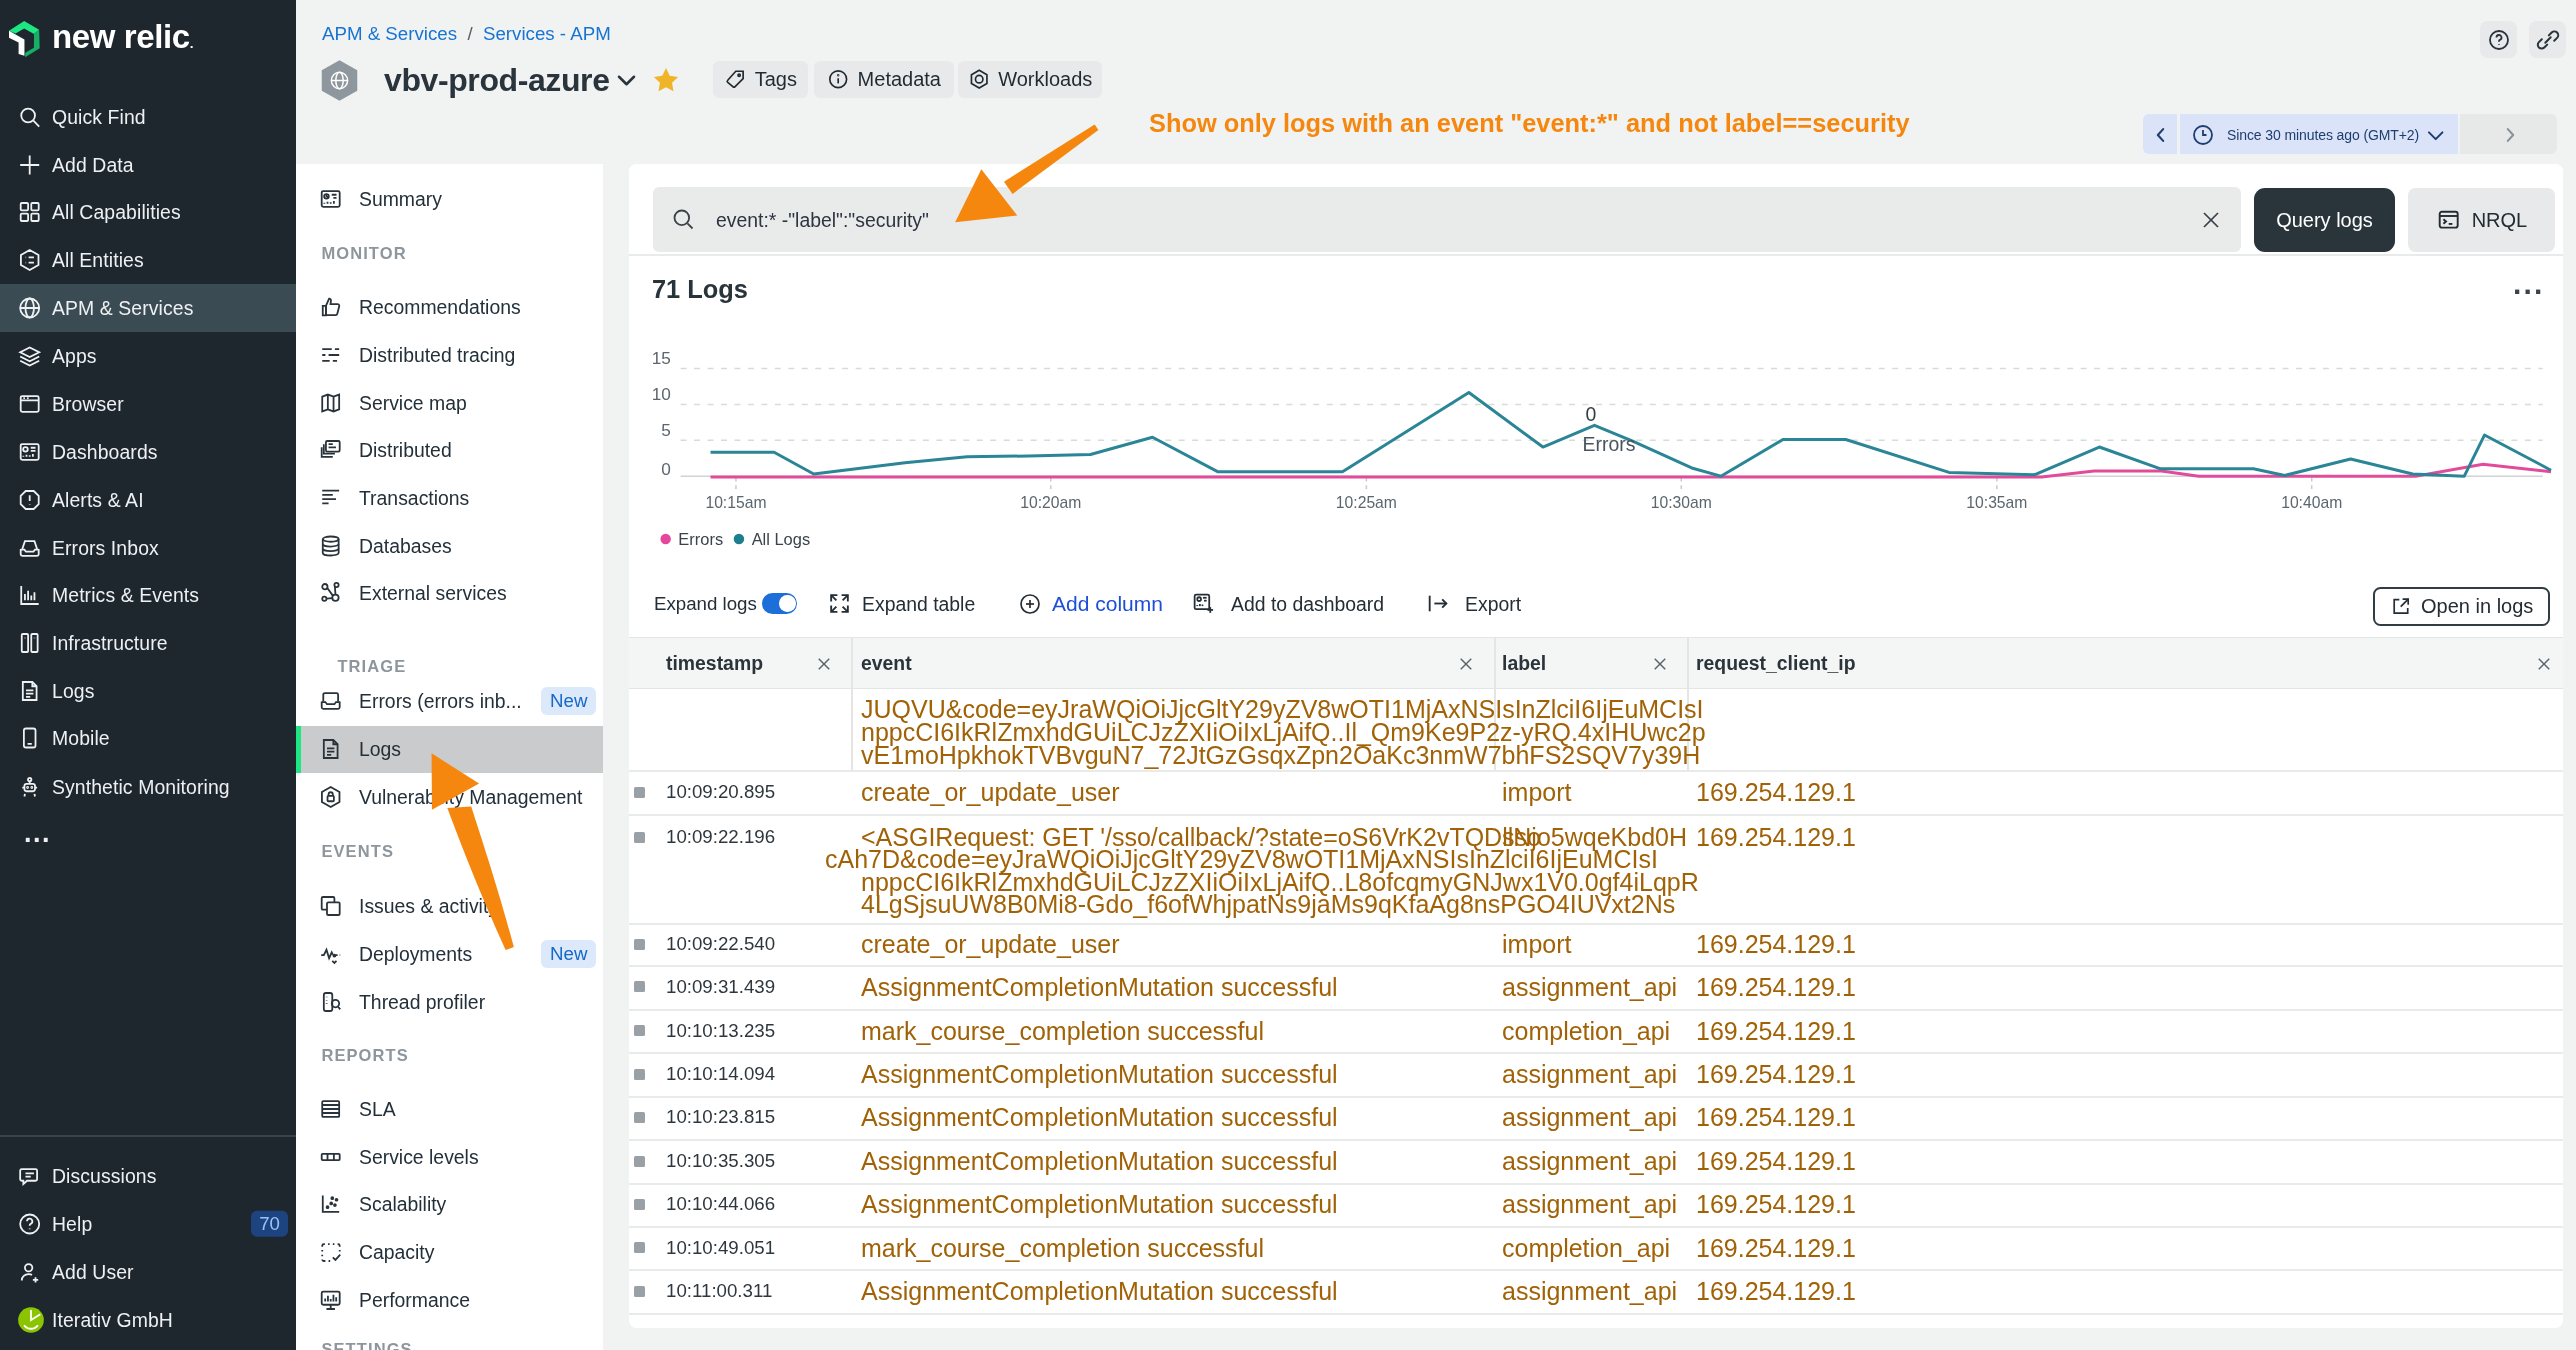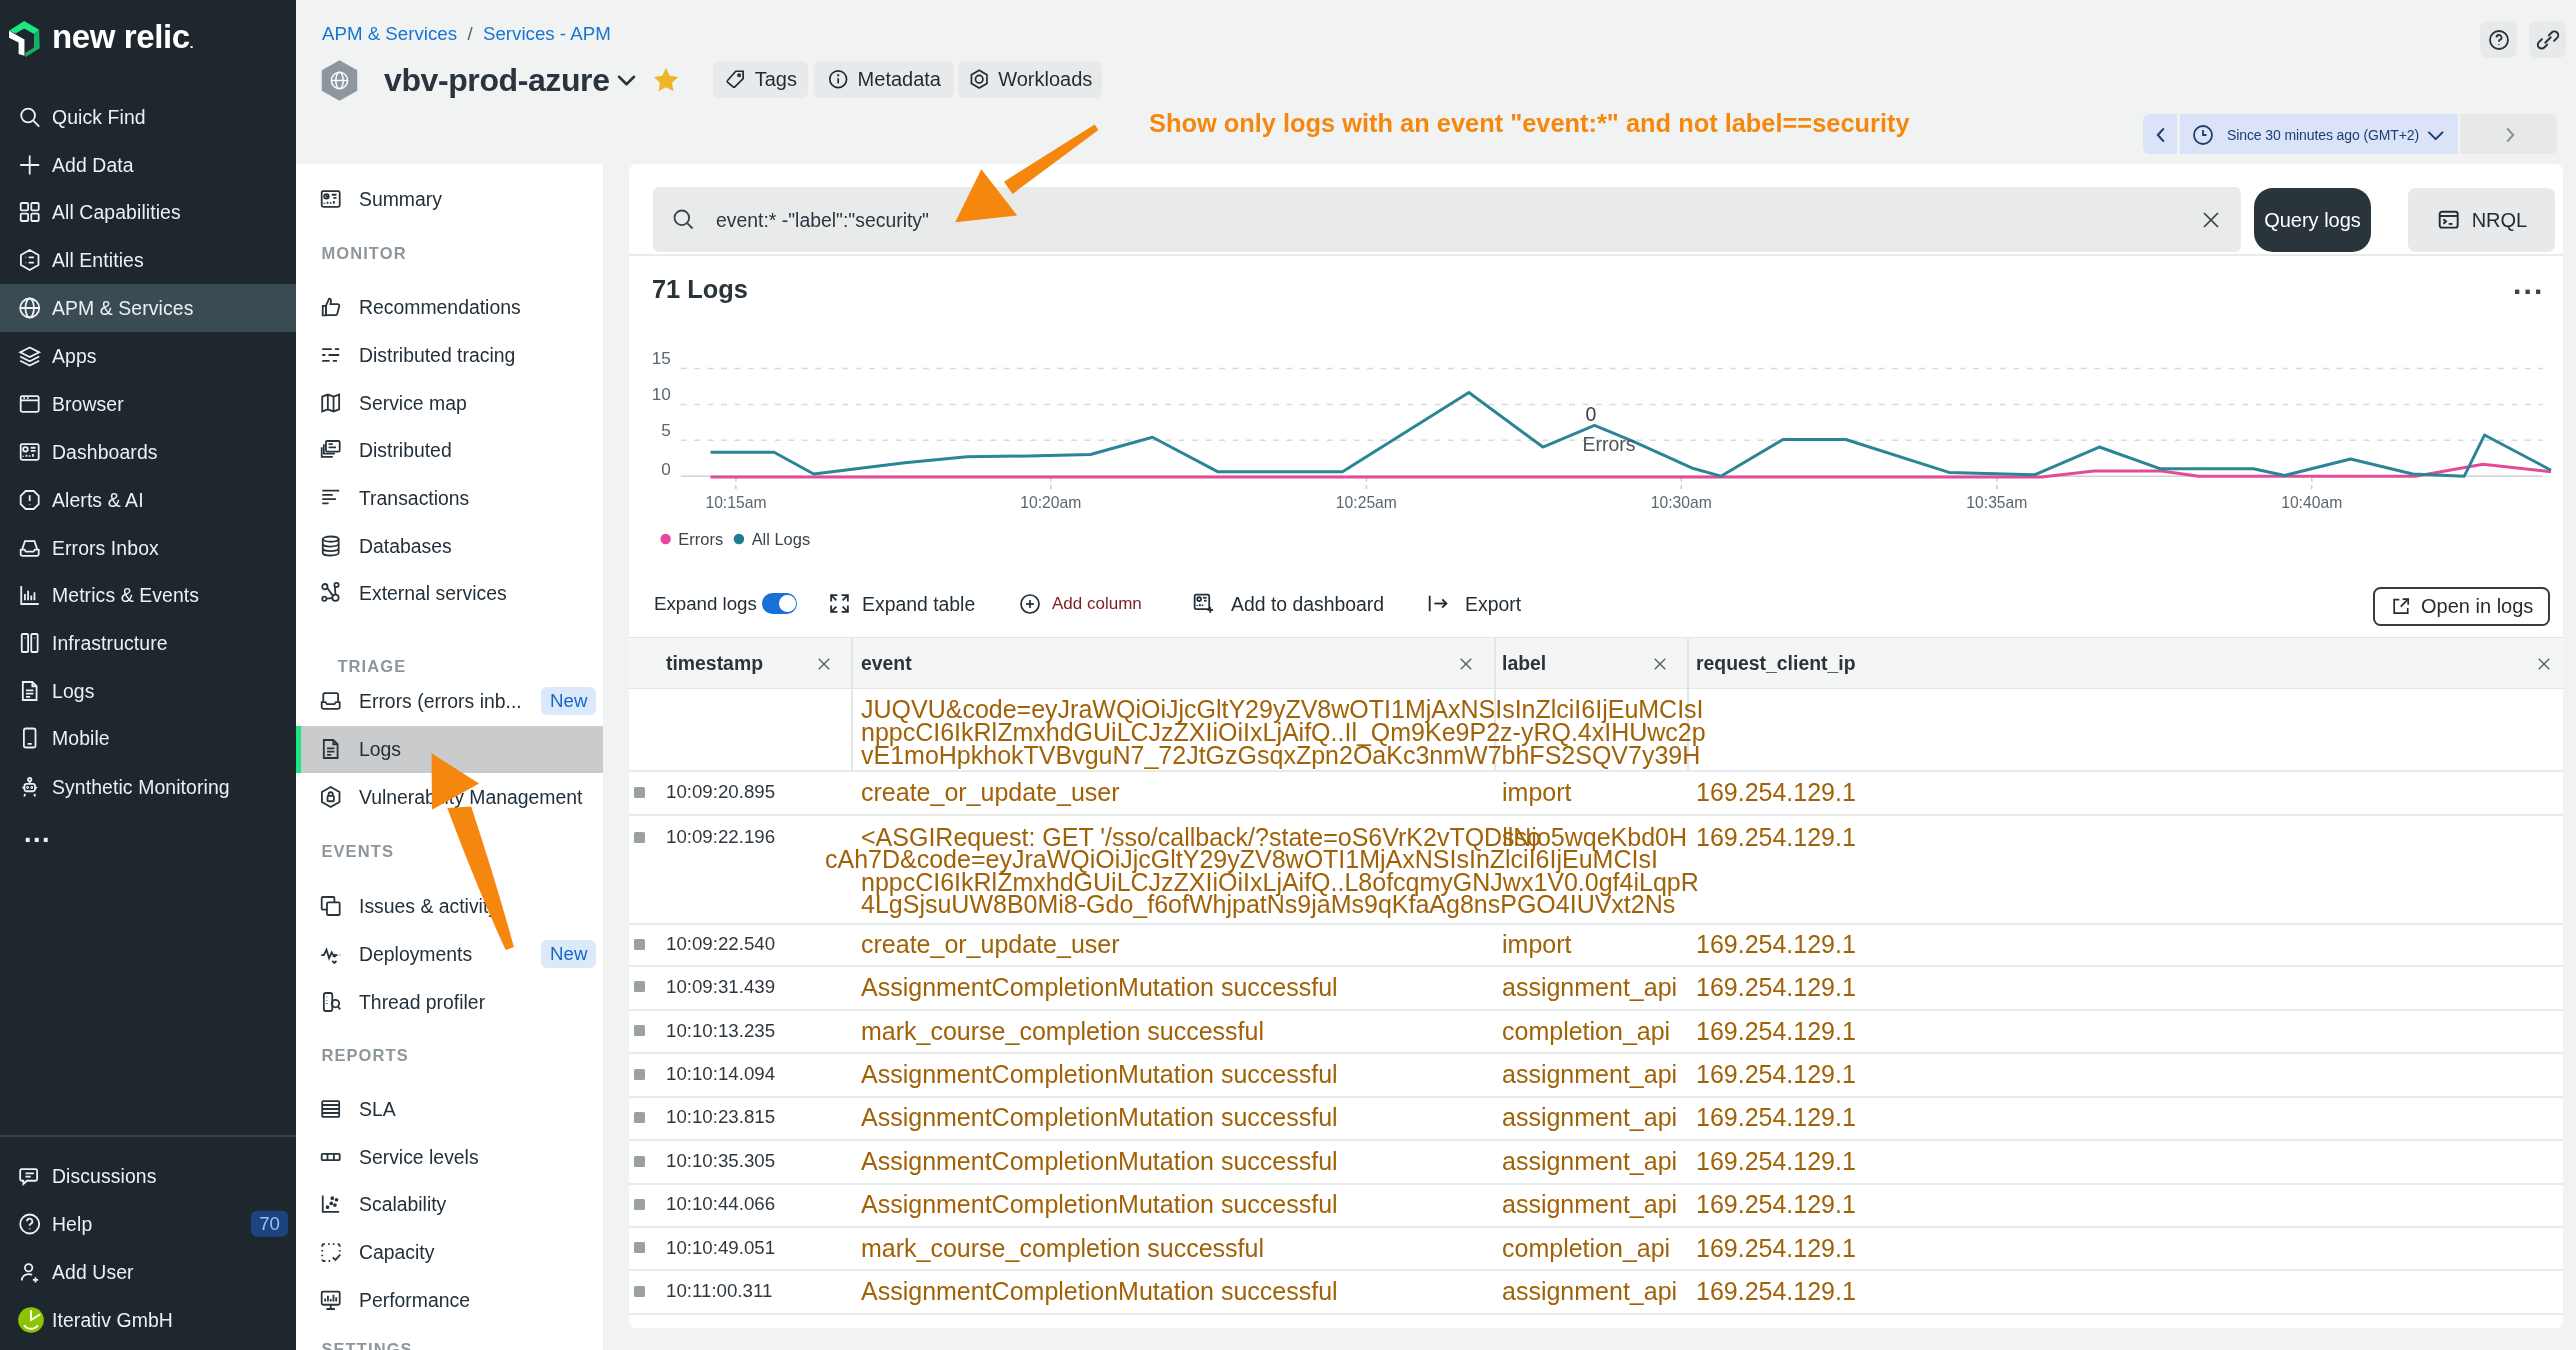--- a/index.html
+++ b/index.html
@@ -309,21 +309,21 @@
 <div class="abs" style="left:653px; top:187px; width:1588px; height:65px; background:#e9eaea; border-radius:6px; z-index:2;"></div>
 <svg class="abs" style="left:670px; top:206px; z-index:2;" width="27" height="27" viewBox="0 0 24 24" fill="none" stroke="#39424a" stroke-width="1.6">
     <circle cx="10.5" cy="10.5" r="6.5"></circle>
     <line x1="15.5" y1="15.5" x2="20" y2="20"></line>
   </svg>
 <div class="t" style="left:716px; top:220px; font-size:19.4px; color:#2c3540; z-index:2;">event:* -"label":"security"</div>
 <svg class="abs" style="left:2199px; top:208px; z-index:2;" width="24" height="24" viewBox="0 0 24 24" fill="none" stroke="#39424a" stroke-width="1.7">
     <line x1="5" y1="5" x2="19" y2="19"></line>
     <line x1="19" y1="5" x2="5" y2="19"></line>
   </svg>
-<div class="abs" style="left:2254px; top:188px; width:117px; height:64px; background:#2a343b; border-radius:19px; z-index:2; display:flex; align-items:center; justify-content:center; color:#fff; font-size:20px;">Query logs</div>
+<div class="abs" style="left:2254px; top:188px; width:141px; height:64px; background:#2a343b; border-radius:11px; z-index:2; display:flex; align-items:center; justify-content:center; color:#fff; font-size:20px;">Query logs</div>
 <div class="abs" style="left:2408px; top:188px; width:147px; height:64px; background:#e8e9ea; border-radius:7.5px; z-index:2; display:flex; align-items:center; justify-content:center; gap:10.5px; color:#222c33; font-size:20px;">
   <svg width="25.4" height="25.4" viewBox="0 0 24 24" fill="none" stroke="#222c33" stroke-width="1.8">
       <rect x="3.5" y="4.5" width="17" height="15" rx="2"></rect>
       <line x1="3.5" y1="8.5" x2="20.5" y2="8.5"></line>
       <path d="M7 11.5 L9.5 13.7 L7 15.9"></path>
       <line x1="12" y1="16" x2="15.5" y2="16"></line>
     </svg>
   <span>NRQL</span>
 </div>
 <div class="row-line" style="top:254px; z-index:2;"></div>
@@ -384,21 +384,21 @@
     <path d="M4 4 L9 9"></path>
     <path d="M20 14 L20 20 L14 20"></path>
     <path d="M20 20 L15 15"></path>
   </svg>
 <div class="t" style="left:862px; top:604px; font-size:19.4px; color:#232e36; z-index:2;">Expand table</div>
 <svg class="abs" style="left:1018px; top:592px; z-index:2;" width="24" height="24" viewBox="0 0 24 24" fill="none" stroke="#232e36" stroke-width="1.7">
     <circle cx="12" cy="12" r="9"></circle>
     <line x1="12" y1="8" x2="12" y2="16"></line>
     <line x1="8" y1="12" x2="16" y2="12"></line>
   </svg>
-<div class="t" style="left:1052px; top:604px; font-size:17px; color:#7f1d1d; z-index:2;">Add column</div>
+<div class="t" style="left:1052px; top:604px; font-size:21px; color:#1d4ed8; z-index:2;">Add column</div>
 <svg class="abs" style="left:1191px; top:591px; z-index:2;" width="25" height="25" viewBox="0 0 24 24" fill="none" stroke="#232e36" stroke-width="1.7">
     <rect x="3.5" y="3.5" width="14" height="14" rx="1.5"></rect>
     <circle cx="7.8" cy="7.8" r="1.8"></circle>
     <line x1="11.5" y1="6.5" x2="15" y2="6.5"></line>
     <line x1="12.5" y1="9.3" x2="15" y2="9.3"></line>
     <line x1="6" y1="13.5" x2="6" y2="14.5"></line>
     <line x1="8.5" y1="12.5" x2="8.5" y2="14.5"></line>
     <line x1="11" y1="13" x2="11" y2="14.5"></line>
     <line x1="18.5" y1="15.5" x2="18.5" y2="21"></line>
     <line x1="15.8" y1="18.2" x2="21.2" y2="18.2"></line>

